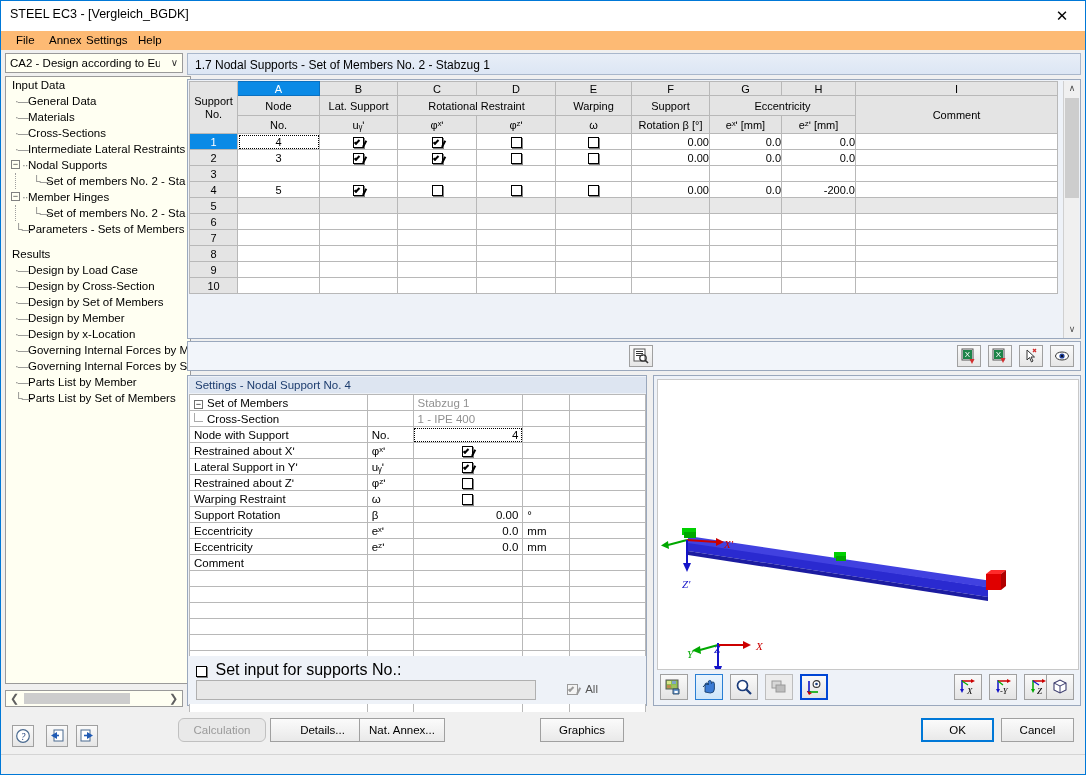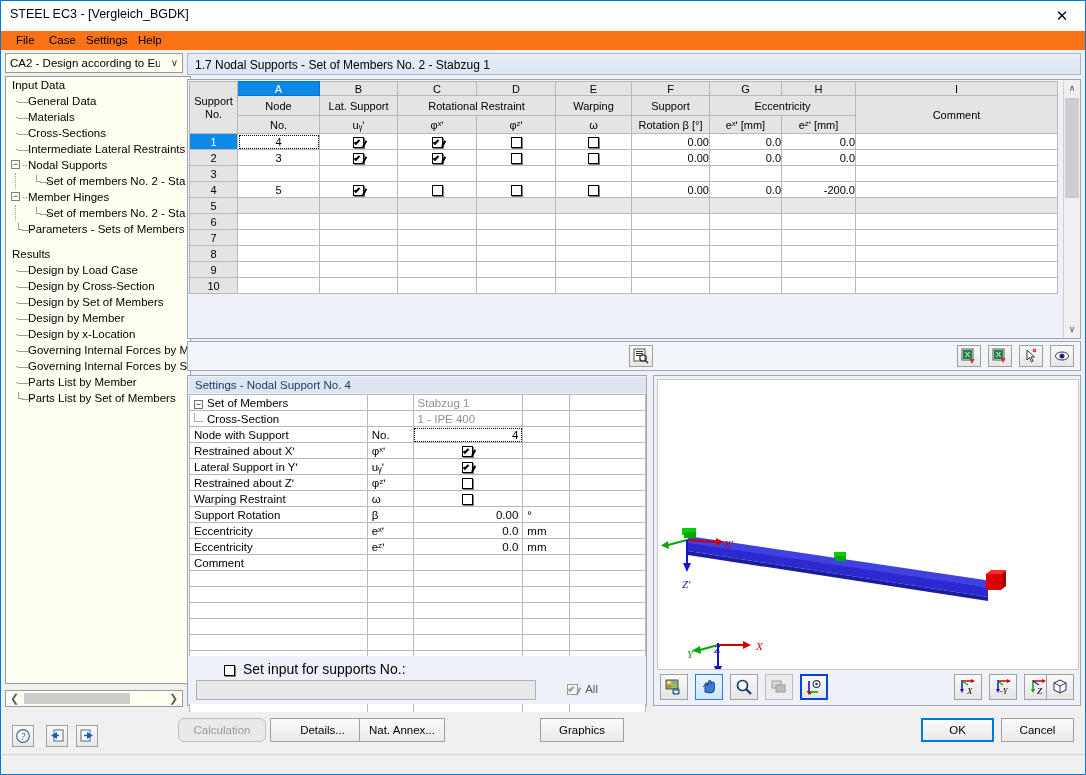--- a/index.html
+++ b/index.html
@@ -19,21 +19,21 @@
   
   .titlebar { position:absolute; left:0; top:0; width:1084px; height:30px;
               background:#fff; }
   .titlebar .ttl { position:absolute; left:9px; top:6px; font-size:12.5px; color:#000; }
   .closebtn { position:absolute; right:0; top:0; width:46px; height:29px;
               display:flex; align-items:center; justify-content:center;
               font-size:15px; color:#000; cursor:pointer; }
 
   
   .menubar { position:absolute; left:0; top:30px; width:1084px; height:19px;
-             background:#f97316; }
+             background:#fdba74; }
   .menubar .mi { position:absolute; top:2px; height:16px; padding:1px 7px 0 7px;
                  font-size:11.5px; cursor:default; }
 
   
   .client { position:absolute; left:0; top:49px; width:1084px; height:660px;
             background:#f0f0f0; }
 
   
   .navpane { position:absolute; left:4px; top:3px; width:178px; height:653px; }
   .combo { position:absolute; left:0; top:0; width:178px; height:20px;
@@ -145,21 +145,21 @@
   td.sval.act { outline:1px dotted #000; outline-offset:-2px; }
   .ind1 { padding-left:14px; }
   .exp { display:inline-block; width:9px; height:9px; border:1px solid #707070;
          background:#fff; line-height:7px; text-align:center; font-size:9px;
          margin-right:4px; vertical-align:0px; cursor:pointer; }
   .elbow { display:inline-block; width:9px; height:9px; border-left:1px solid #aaa;
            border-bottom:1px solid #aaa; margin-right:4px; vertical-align:1px; }
 
   .setbottom { position:absolute; left:1px; bottom:1px; width:457px; height:48px;
                background:#eef2f8; }
-  .sb-chk { position:absolute; left:7px; top:5px; font-size:14px;margin-left:28px; }
+  .sb-chk { position:absolute; left:7px; top:5px; font-size:16px; }
   .sb-chk .cbx { margin-right:4px; }
   .sb-input { position:absolute; left:7px; top:24px; width:340px; height:20px;
               background:#e8e8e8; border:1px solid #b0b0b0; }
   .sb-all { position:absolute; left:378px; top:27px; font-size:11.5px; color:#555; }
   .cbx.dis { border-color:#9a9a9a; background:#f4f4f4; box-shadow:none; }
   .cbx.dis.on::after { border-left-color:#9a9a9a; border-bottom-color:#9a9a9a; }
   .cbx.dis.on::before { border-right-color:#9a9a9a; }
 
   
   .viewport { position:absolute; left:466px; top:322px; width:428px; height:331px;
@@ -193,21 +193,21 @@
 
 <div id="app">
 
   <div class="titlebar">
     <div class="ttl">STEEL EC3 - [Vergleich_BGDK]</div>
     <div class="closebtn">✕</div>
   </div>
 
   <div class="menubar">
     <div class="mi" style="left:8px">File</div>
-    <div class="mi" style="left:41px">Case</div>
+    <div class="mi" style="left:41px">Annex</div>
     <div class="mi" style="left:78px">Settings</div>
     <div class="mi" style="left:130px">Help</div>
   </div>
 
   <div class="client">
 
     <div class="navpane">
       <div class="combo">
         <div class="ctext">CA2 - Design according to Euro</div>
         <div class="carrow">∨</div>

